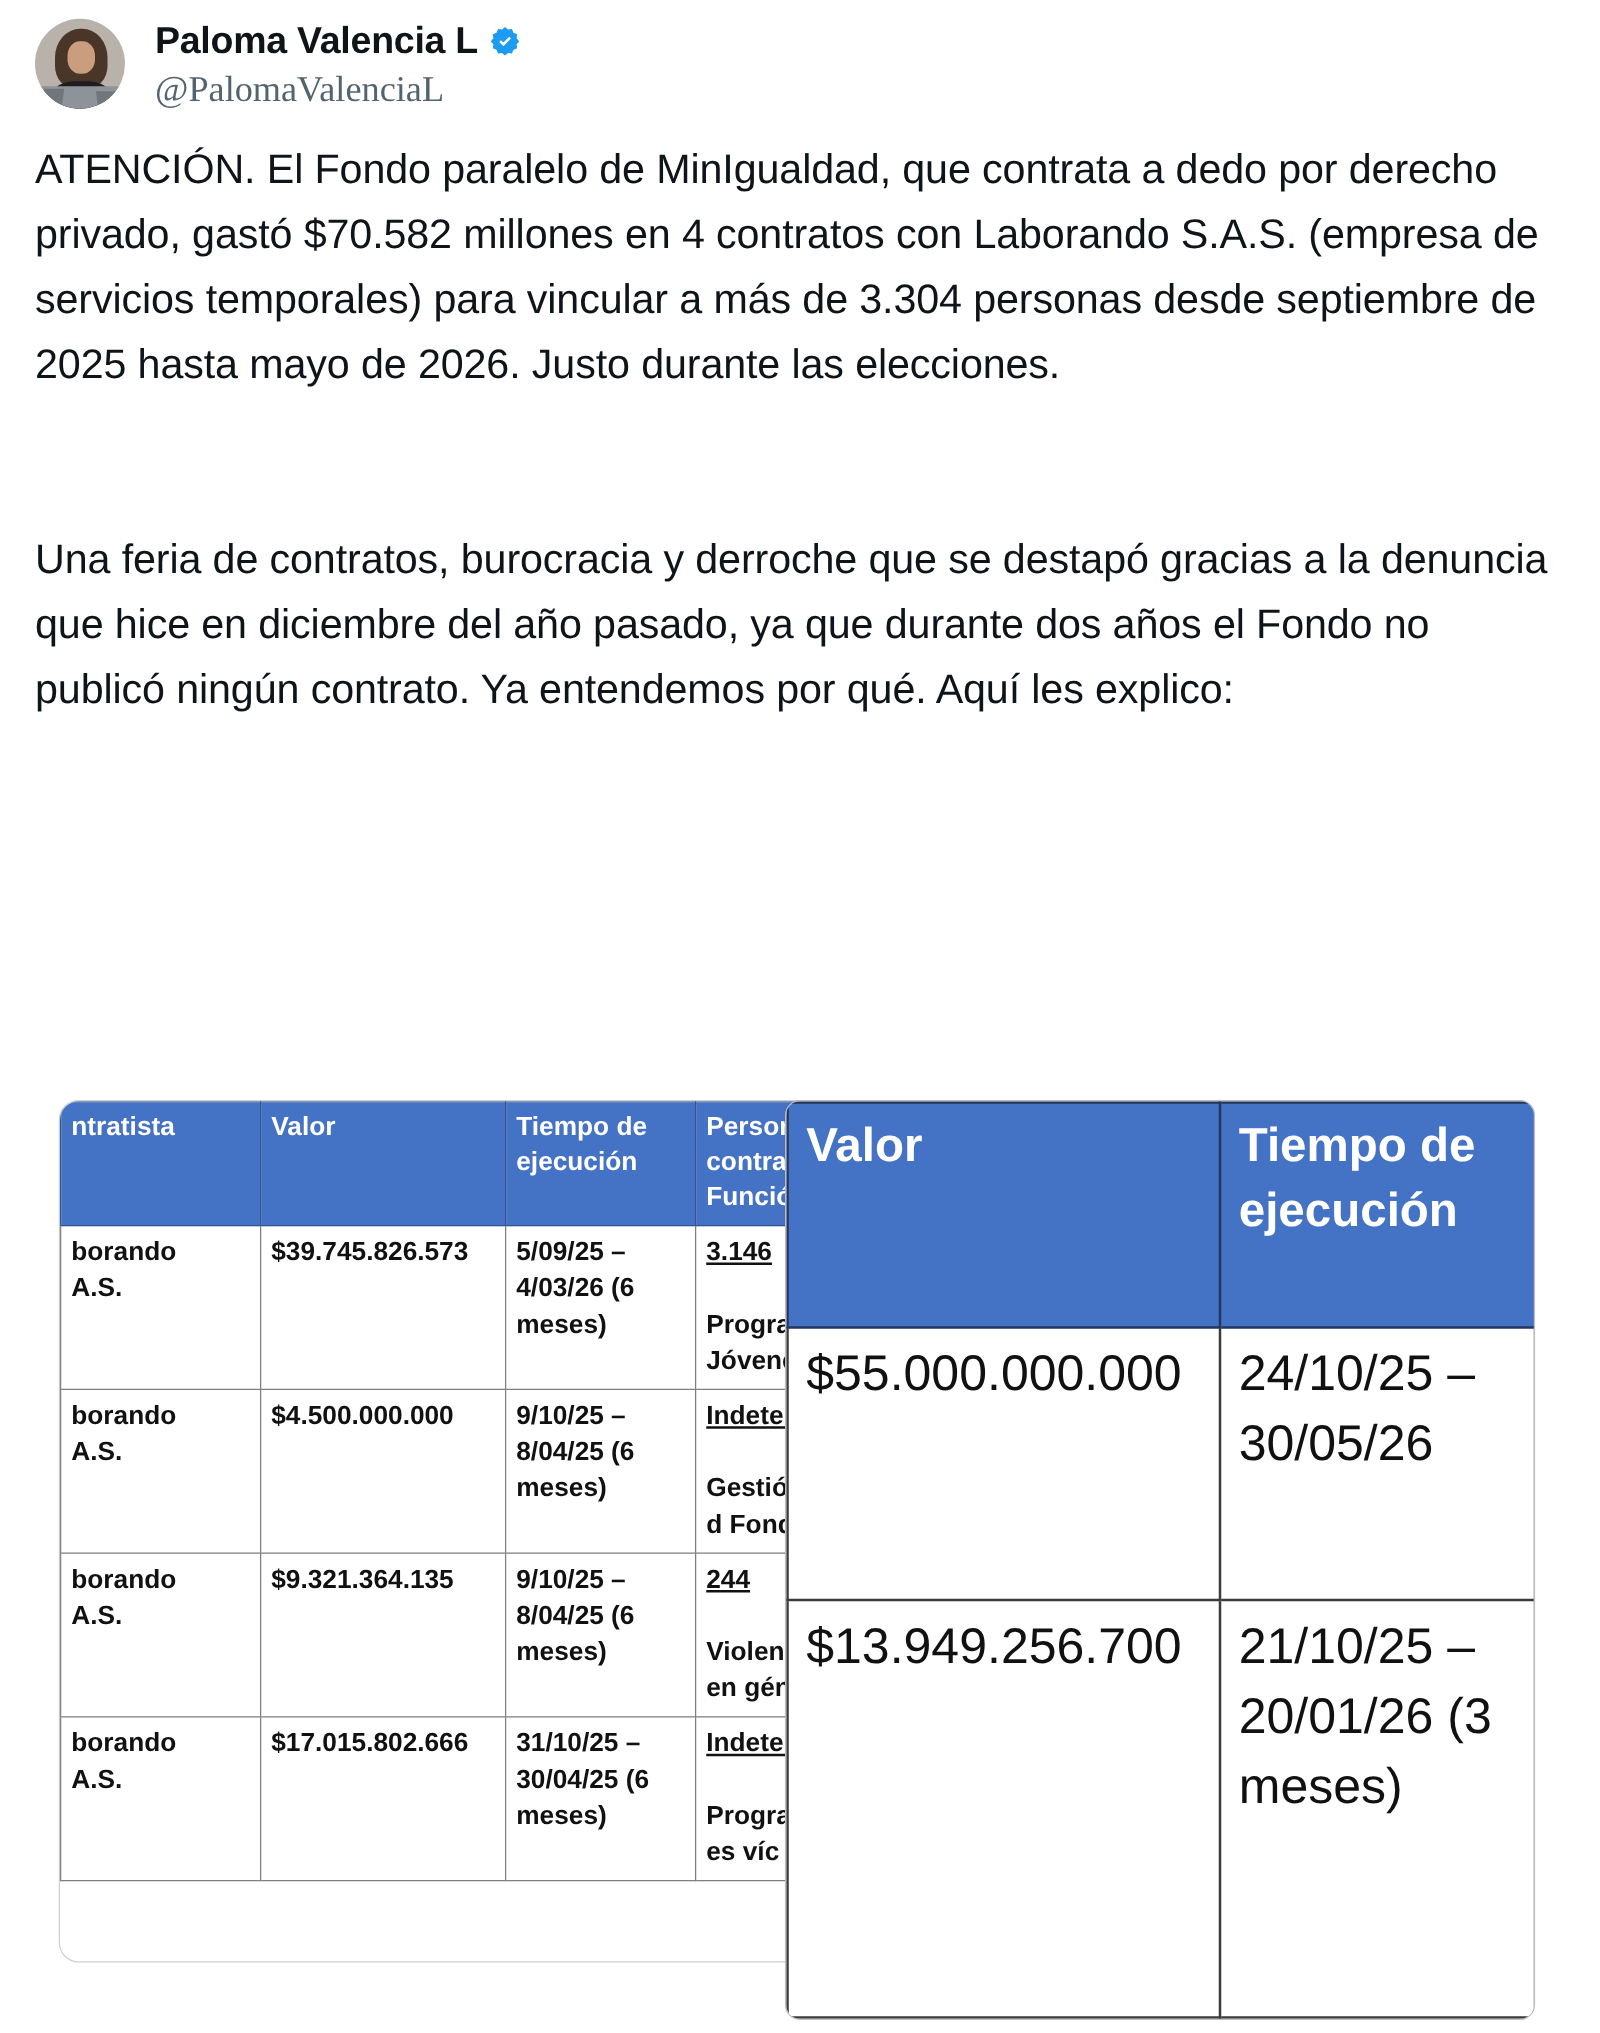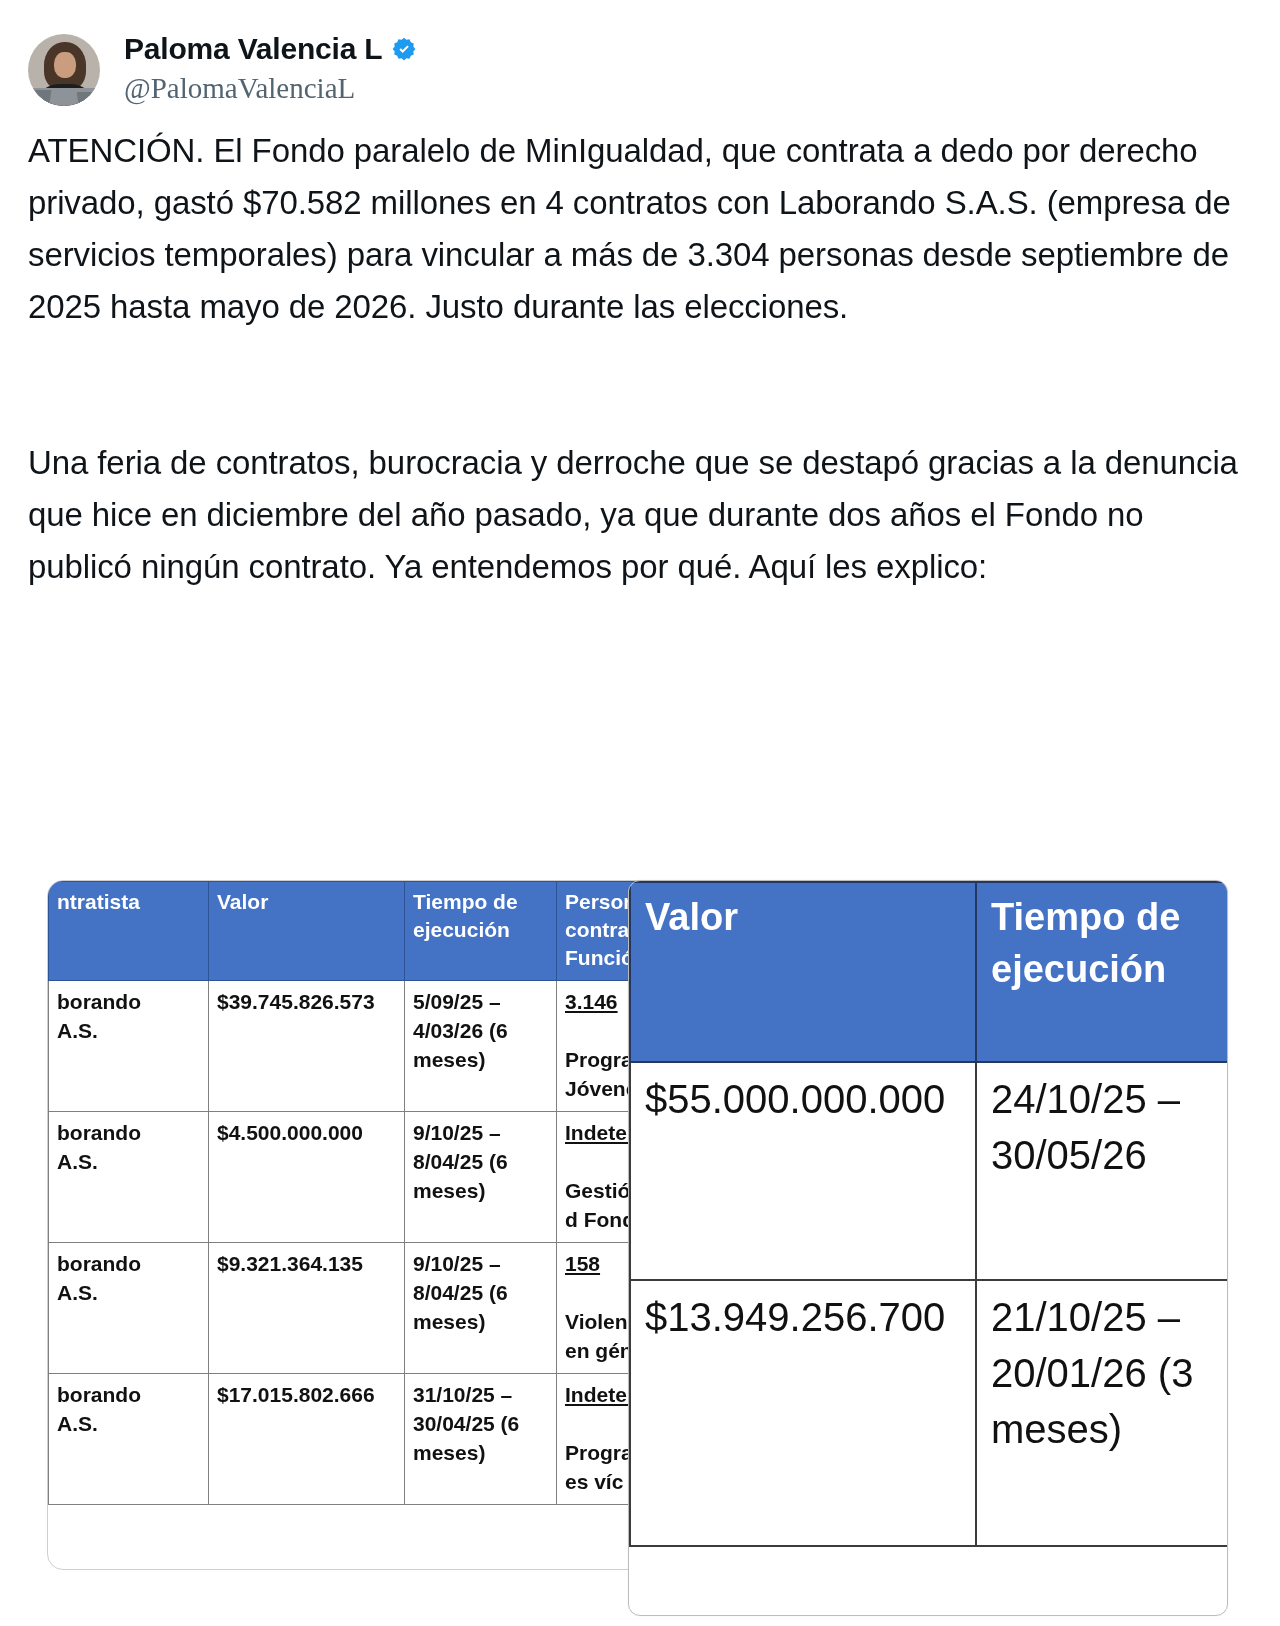--- a/index.html
+++ b/index.html
@@ -7,21 +7,21 @@
   body {
     width:1280px; height:1626px;
     background:#ffffff;
     font-family:"Liberation Sans", sans-serif;
     color:#0f1419;
     overflow:hidden;
     position:relative;
   }
 
   
-  .tweet-header { display:flex; align-items:flex-end; padding:28px 0 0 28px; }
+  .tweet-header { display:flex; align-items:center; padding:12px 0 0 28px; }
   .avatar {
     width:72px; height:72px; border-radius:50%;
     background:#b9b2ab;
     overflow:hidden; position:relative; flex:0 0 auto;
   }
   .avatar .hair { position:absolute; left:16px; top:8px; width:42px; height:48px;
     background:#4a3529; border-radius:48% 48% 38% 38%; }
   .avatar .face { position:absolute; left:26px; top:18px; width:22px; height:26px;
     background:#c99d7d; border-radius:45%; }
   .avatar .scarf { position:absolute; left:14px; top:50px; width:46px; height:26px;
@@ -131,21 +131,21 @@
     font-weight:bold;
     font-size:38px;
     line-height:52px;
     height:180px;
     border-color:#24375e;
   }
   .tbl-right tbody td { font-weight:normal; }
   .rcol-v { width:346px; }
   .rcol-t { width:252px; }
   .r-h1 { height:218px;border-radius:27px; }
-  .r-h2 { height:266px; }
+  .r-h2 { height:334px; }
 </style>
 </head>
 <body>
 
 <div class="tweet-header">
   <div class="avatar">
     <div class="hair"></div>
     <div class="face"></div>
     <div class="scarf"></div>
     <div class="coat"></div>
@@ -219,21 +219,21 @@
           <td></td>
         </tr>
         <tr>
           <td>
             <span>borando</span><br>
             <span>A.S.</span>
           </td>
           <td>$9.321.364.135</td>
           <td>9/10/25 – 8/04/25 (6 meses)</td>
           <td>
-            <span class="u">158</span>
+            <span class="u">244</span>
             <span class="blank-line"></span>
             <span>Violencia basada en género</span>
           </td>
           <td></td>
         </tr>
         <tr>
           <td>
             <span>borando</span><br>
             <span>A.S.</span>
           </td>

